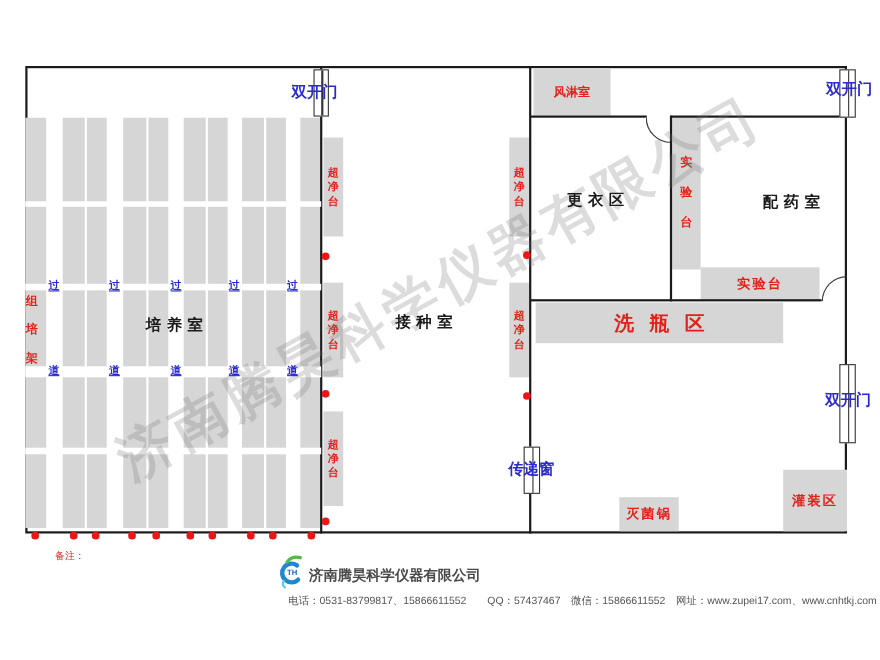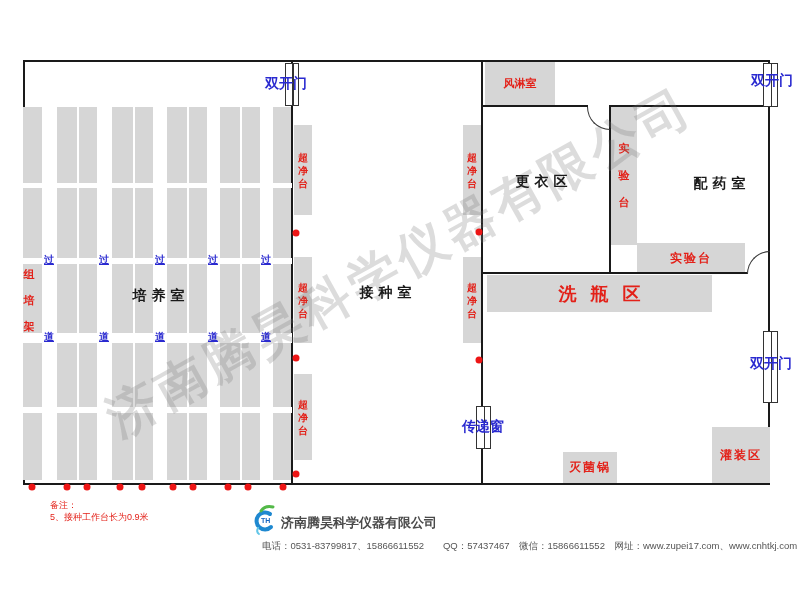--- a/index.html
+++ b/index.html
@@ -177,21 +177,20 @@
           <span class="vch">净</span>
           <span class="vch">台</span>
         </div>
       </div>
       <div class="dot" style="left: 479px; top: 232px;"></div>
       <div class="dot" style="left: 479px; top: 360px;"></div>
     </div>
 
   <div id="notes">
     <div>备注：</div>
-    <div>5、接种工作台长为0.9米</div>
   </div>
 
   <svg id="logo" width="24" height="32" viewBox="0 0 24 32">
     <path d="M18 10 A 8.5 8.5 0 1 0 19 23" fill="none" stroke="#1e88d0" stroke-width="4" stroke-linecap="round"></path>
     <path d="M9 7 Q 13 1 21 3" fill="none" stroke="#53b948" stroke-width="3" stroke-linecap="round"></path>
     <path d="M6 24 Q 4 28 7 30" fill="none" stroke="#62c6e8" stroke-width="2" stroke-linecap="round"></path>
     <text x="9" y="19" font-size="7" font-weight="bold" fill="#1565c0">TH</text>
   </svg>
   <div id="company-name">济南腾昊科学仪器有限公司</div>
   <div id="contact-line">电话：0531-83799817、15866611552　　QQ：57437467　微信：15866611552　网址：www.zupei17.com、www.cnhtkj.com</div>

